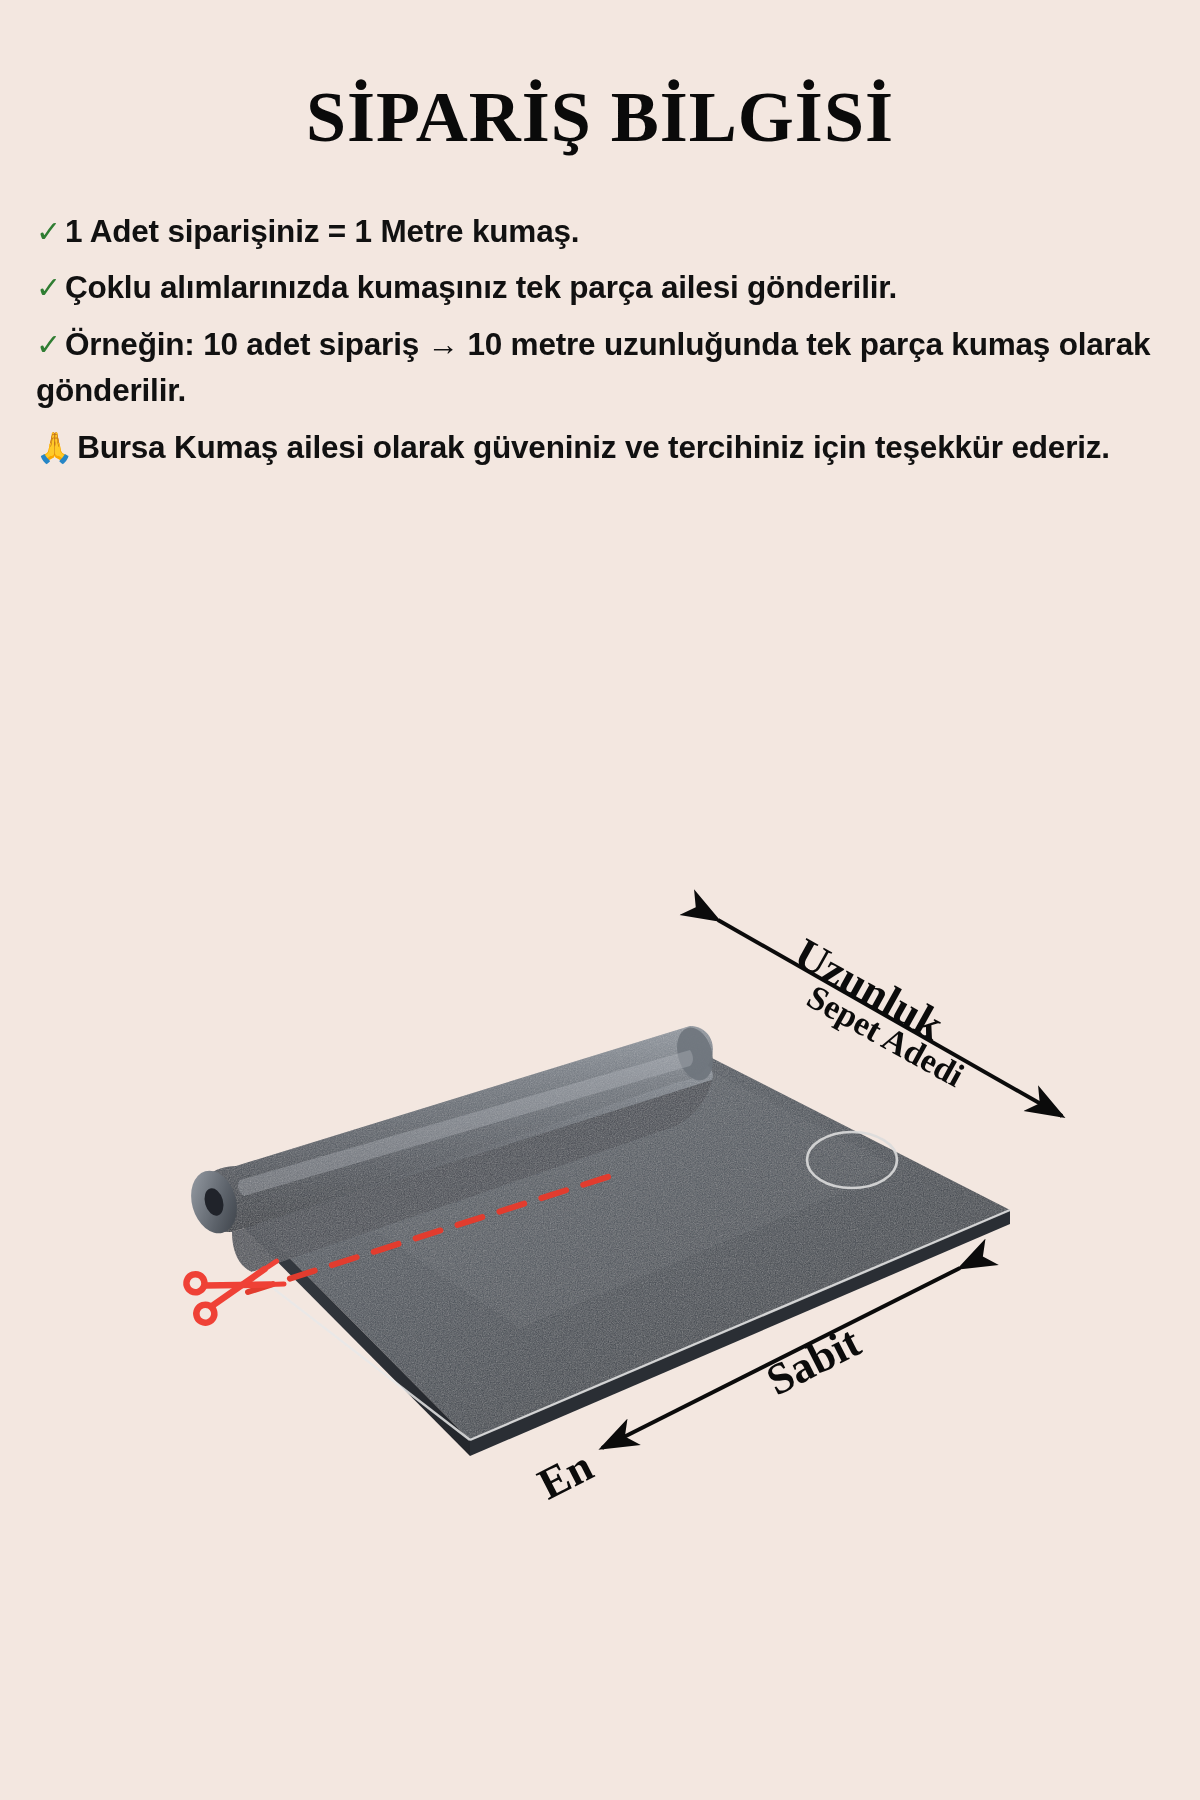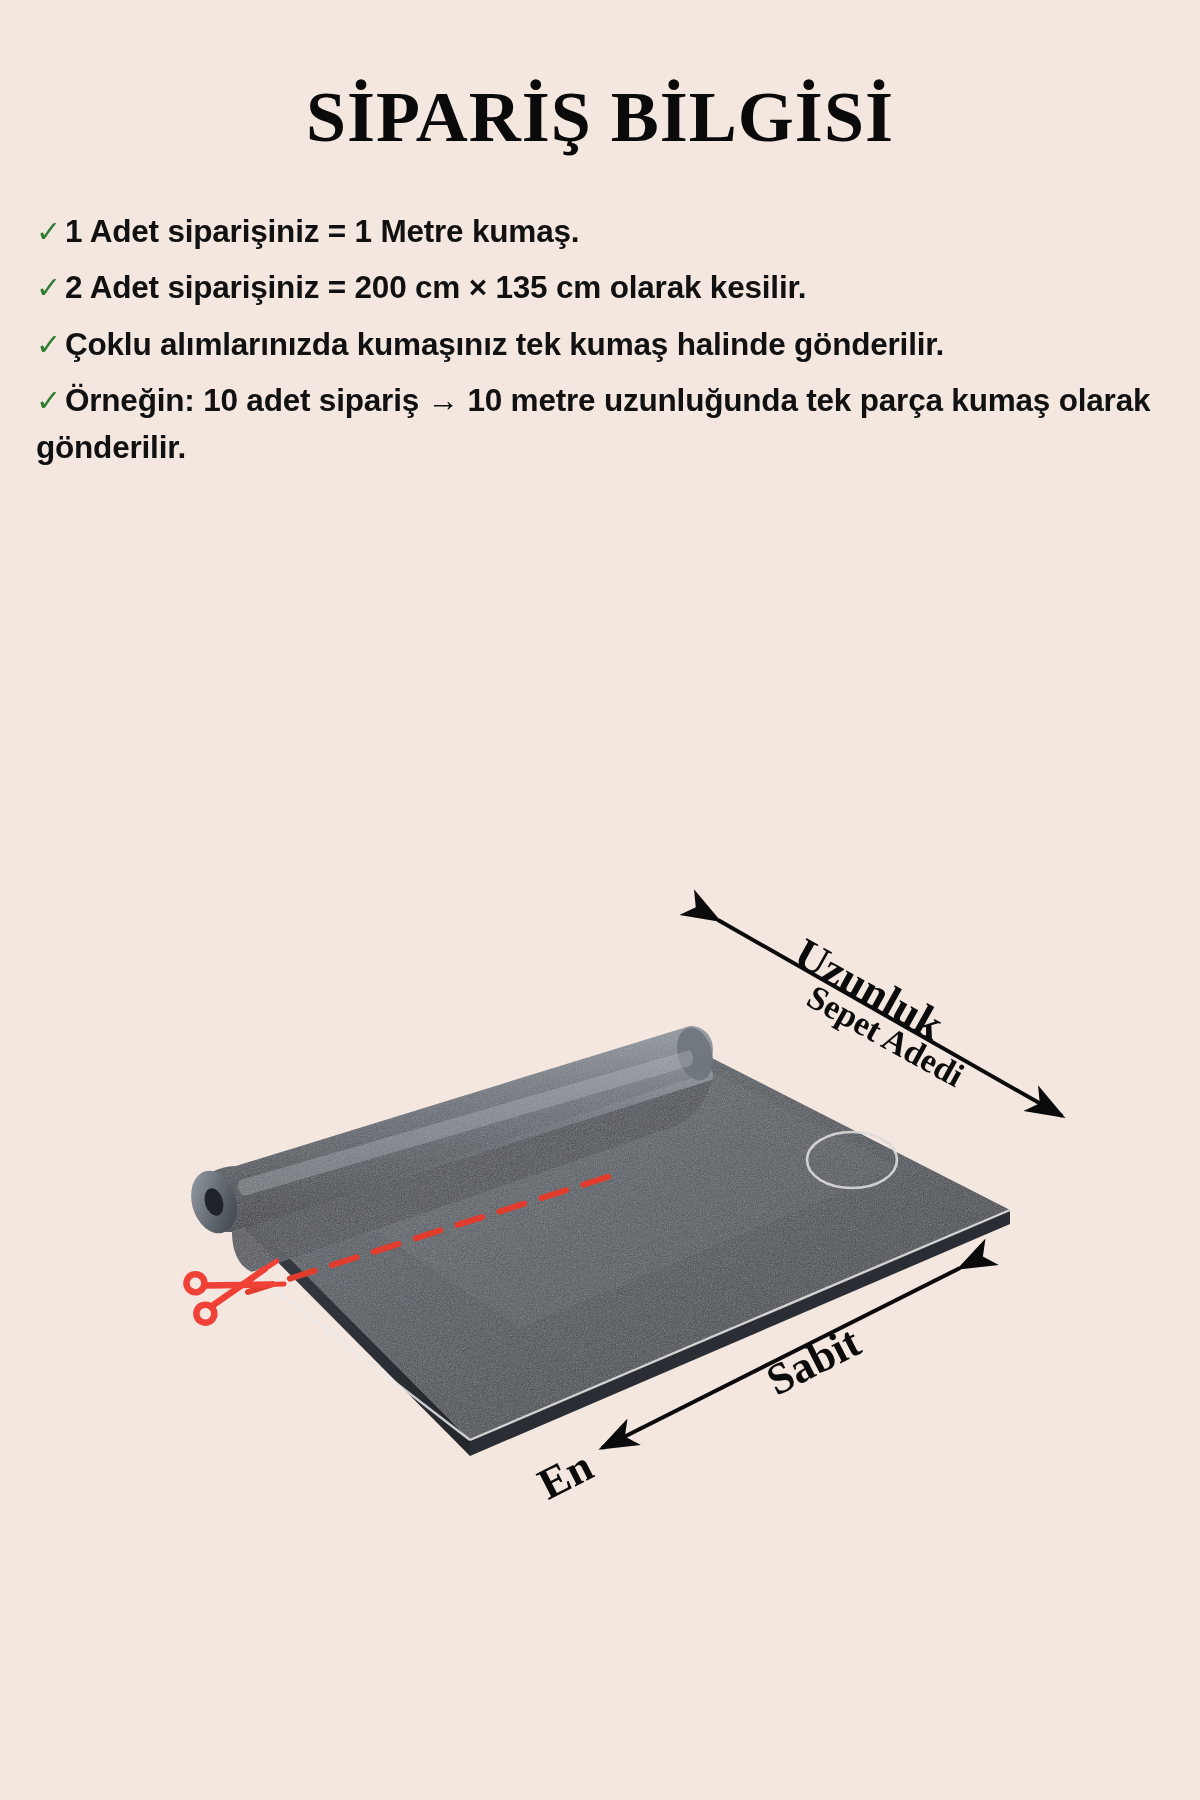--- a/index.html
+++ b/index.html
@@ -81,34 +81,34 @@
 <div class="page">
 
   <h1 class="title">SİPARİŞ BİLGİSİ</h1>
 
   <div class="bullets">
 
     <p class="line">
       <span class="mark check">✓</span><span>1 Adet siparişiniz = 1 Metre kumaş.</span>
     </p>
 
-    <p class="line">
-      <span class="mark check">✓</span><span>2 Adet siparişiniz = 200 cm × 135 cm olarak kesilir.</span>
-    </p>
-
-    <p class="line">
-      <span class="mark check">✓</span><span>Çoklu alımlarınızda kumaşınız tek kumaş halinde gönderilir.</span>
+
+    <p class="line">
+      <span class="mark check">✓</span><span>Çoklu alımlarınızda kumaşınız tek parça ailesi gönderilir.</span>
     </p>
 
 
     <p class="line">
       <span class="mark check">✓</span><span>Örneğin: 10 adet sipariş → 10 metre uzunluğunda tek parça kumaş olarak gönderilir.</span>
     </p>
 
 
+    <p class="line">
+      <span class="mark pray">🙏</span><span>Bursa Kumaş ailesi olarak güveniniz ve tercihiniz için teşekkür ederiz.</span>
+    </p>
 
   </div>
 
   <div class="figure">
     <svg width="1200" height="720" viewBox="0 0 1200 720" xmlns="http://www.w3.org/2000/svg">
       <defs>
         <linearGradient id="matGrad" x1="0" y1="0" x2="1" y2="1">
           <stop offset="0%" stop-color="#60666e"></stop>
           <stop offset="45%" stop-color="#484e56"></stop>
           <stop offset="100%" stop-color="#31353b"></stop>

